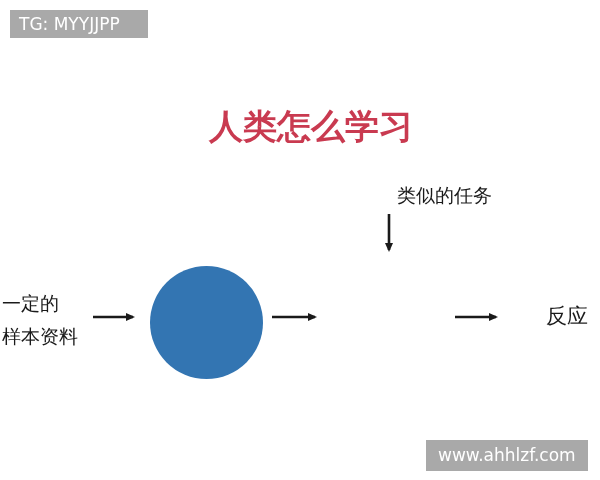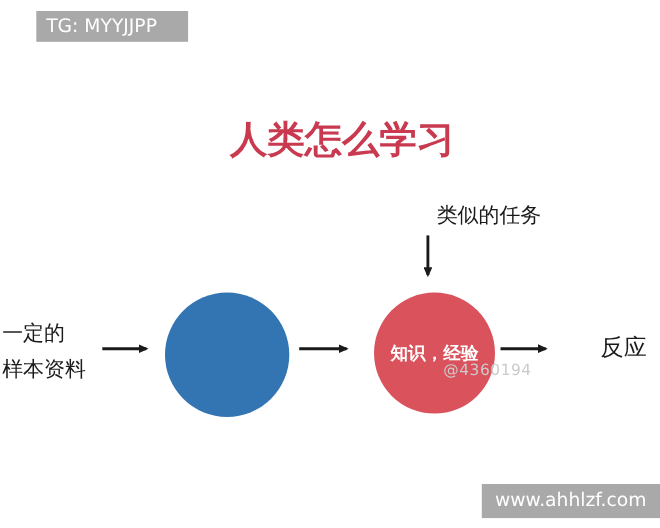--- a/index.html
+++ b/index.html
@@ -21,24 +21,23 @@
     white-space: nowrap;
     overflow: hidden;
   }
   .banner-top {
     left: 10px; top: 10px;
     width: 138px; height: 28px;
     line-height: 28px;
     font-size: 17px;
     padding-left: 9px;
     box-sizing: border-box;
-    margin-left: 23px;
   }
   .banner-bottom {
-    left: 438px; top: 440px;
+    left: 426px; top: 440px;
     width: 162px; height: 31px;
     line-height: 31px;
     font-size: 17px;
     padding-left: 12px;
     box-sizing: border-box;
   }
   .title {
     position: absolute;
     left: 0; top: 104px;
     width: 600px;
@@ -133,23 +132,19 @@
     </defs>
     <line x1="93" y1="317" x2="133" y2="317" stroke="#1a1a1a" stroke-width="2.6" marker-end="url(#ah)"></line>
     <line x1="272" y1="317" x2="315" y2="317" stroke="#1a1a1a" stroke-width="2.6" marker-end="url(#ah)"></line>
     <line x1="389" y1="214" x2="389" y2="250" stroke="#1a1a1a" stroke-width="2.6" marker-end="url(#ah)"></line>
     <line x1="455" y1="317" x2="496" y2="317" stroke="#1a1a1a" stroke-width="2.6" marker-end="url(#ah)"></line>
   </svg>
 
   <div class="circle circle-blue">
   </div>
 
-  <div class="circle circle-red">
-    <div>知识，经验</div>
-  </div>
 
-  <div class="watermark-id">@4360194</div>
 
   <div class="output-label">反应</div>
 
   <div class="banner banner-bottom">www.ahhlzf.com</div>
 
 </div>
 
 </body></html>

